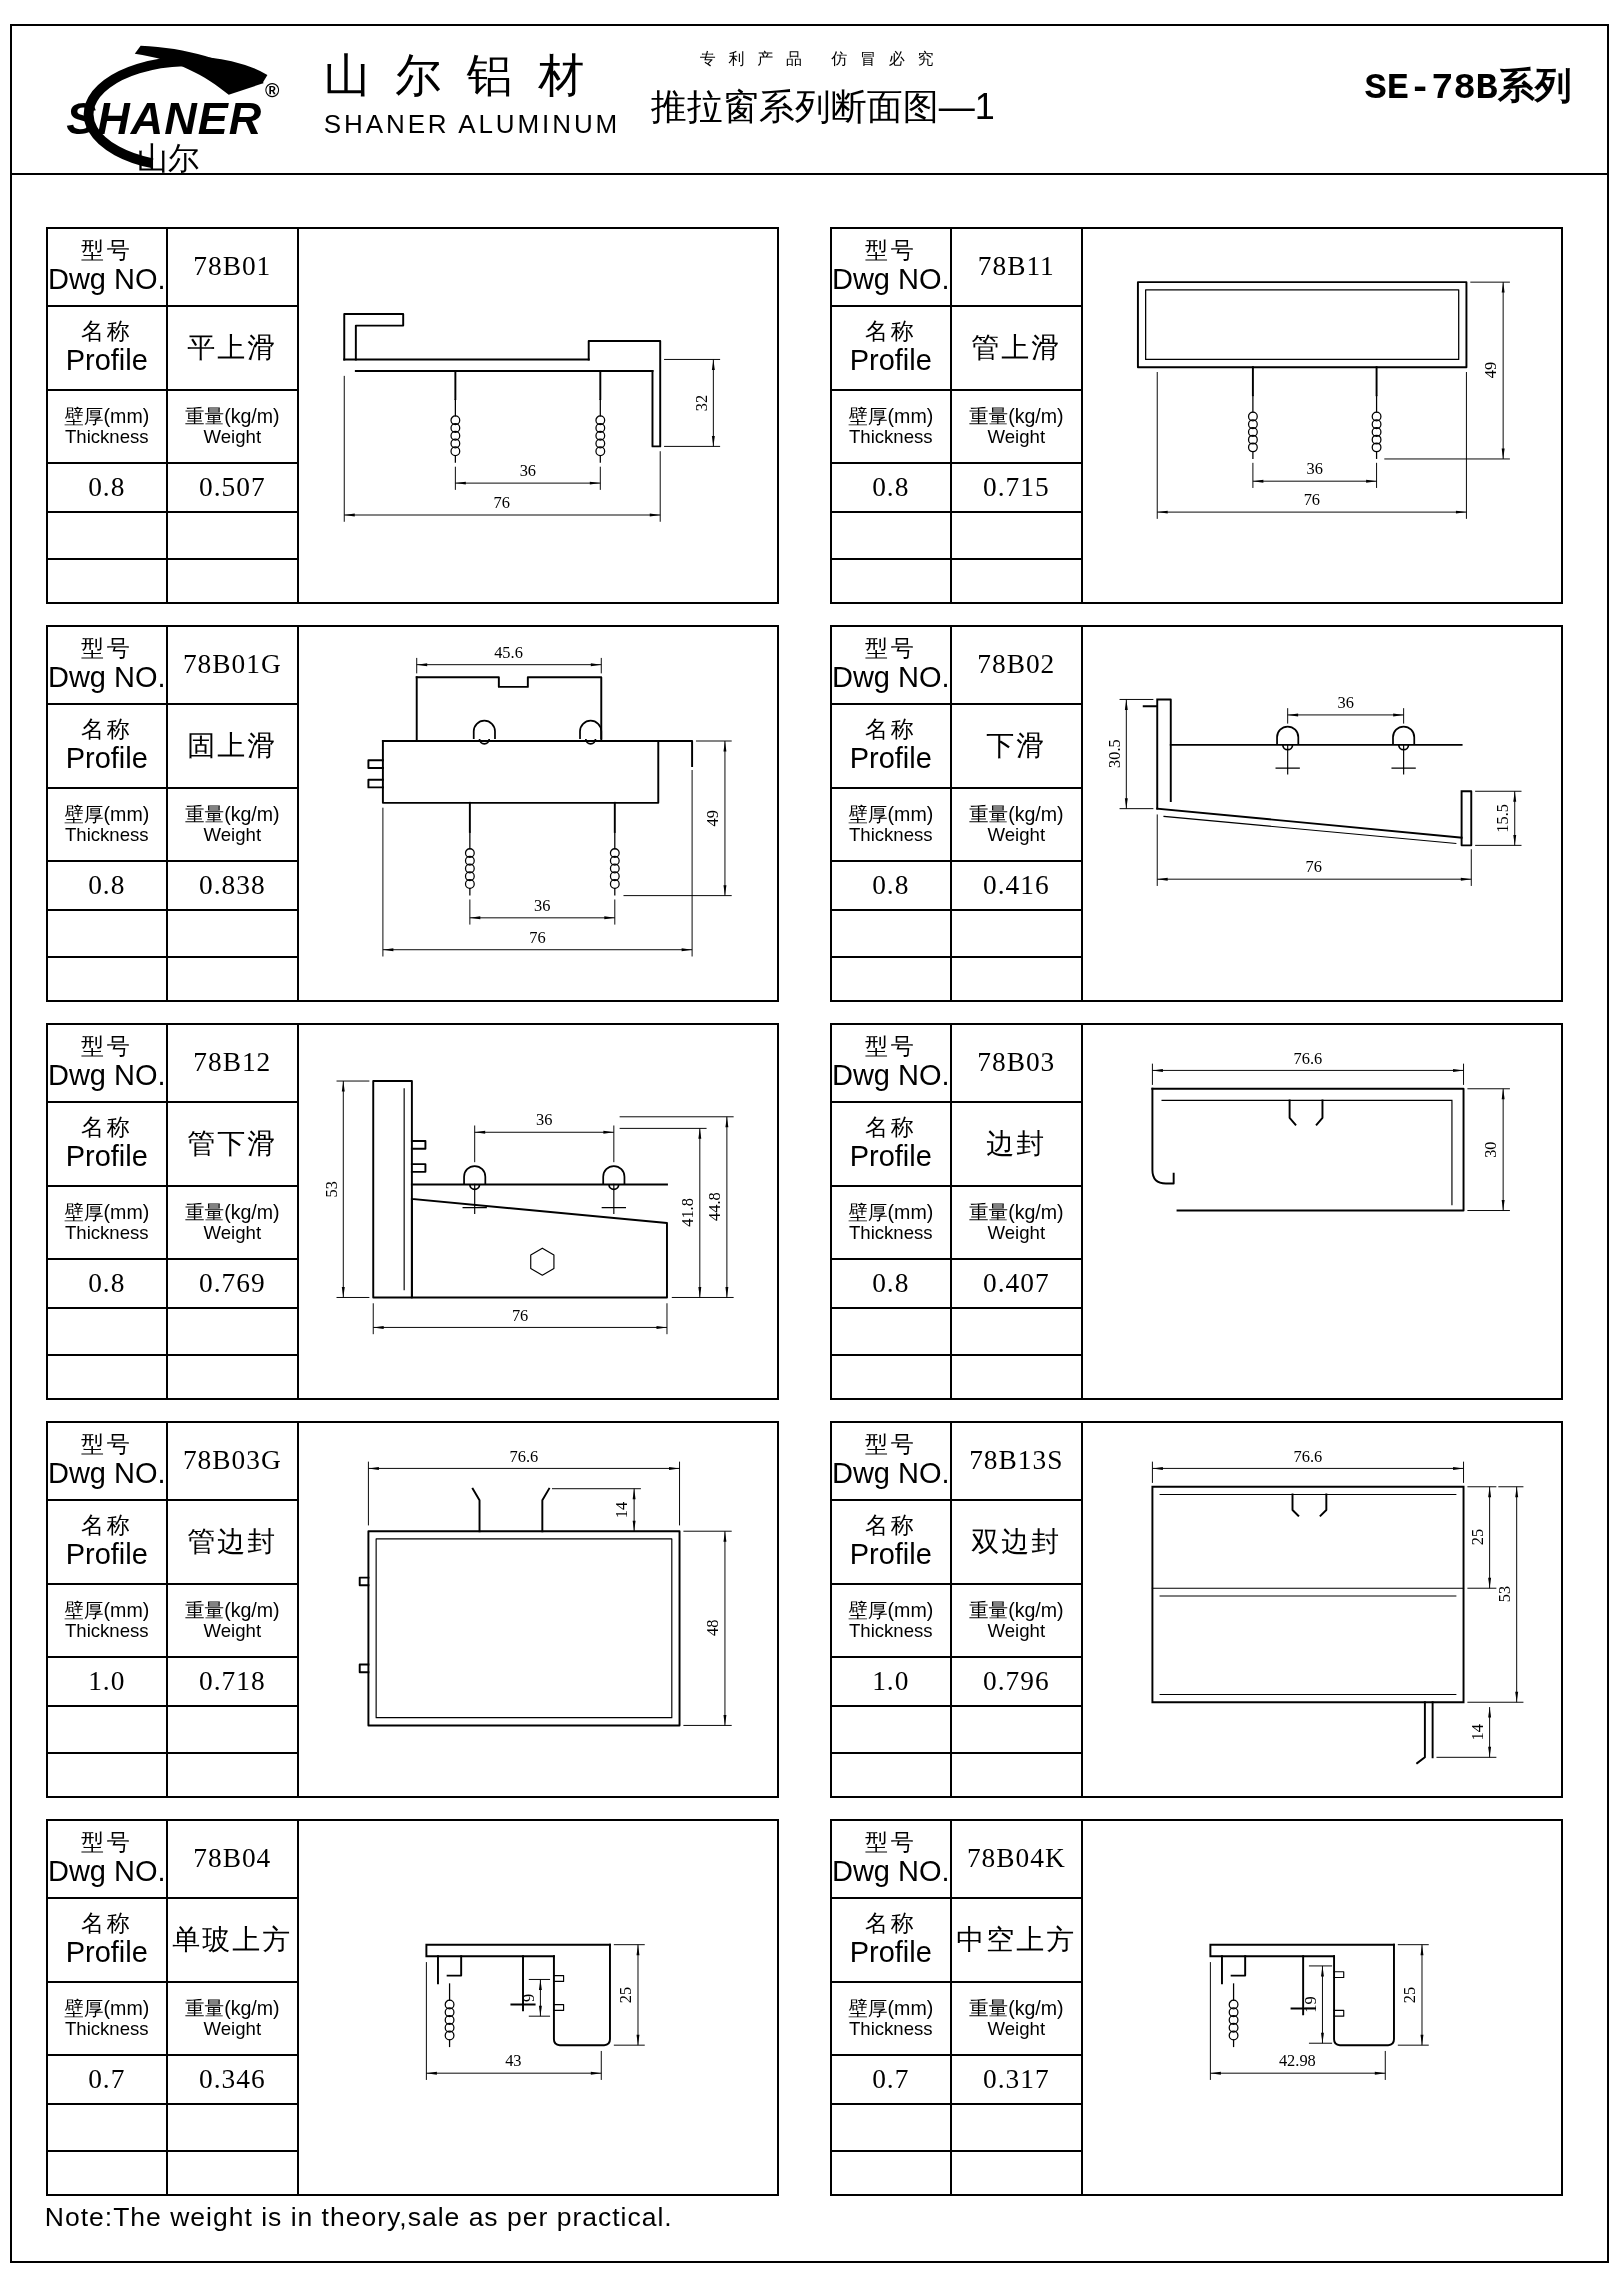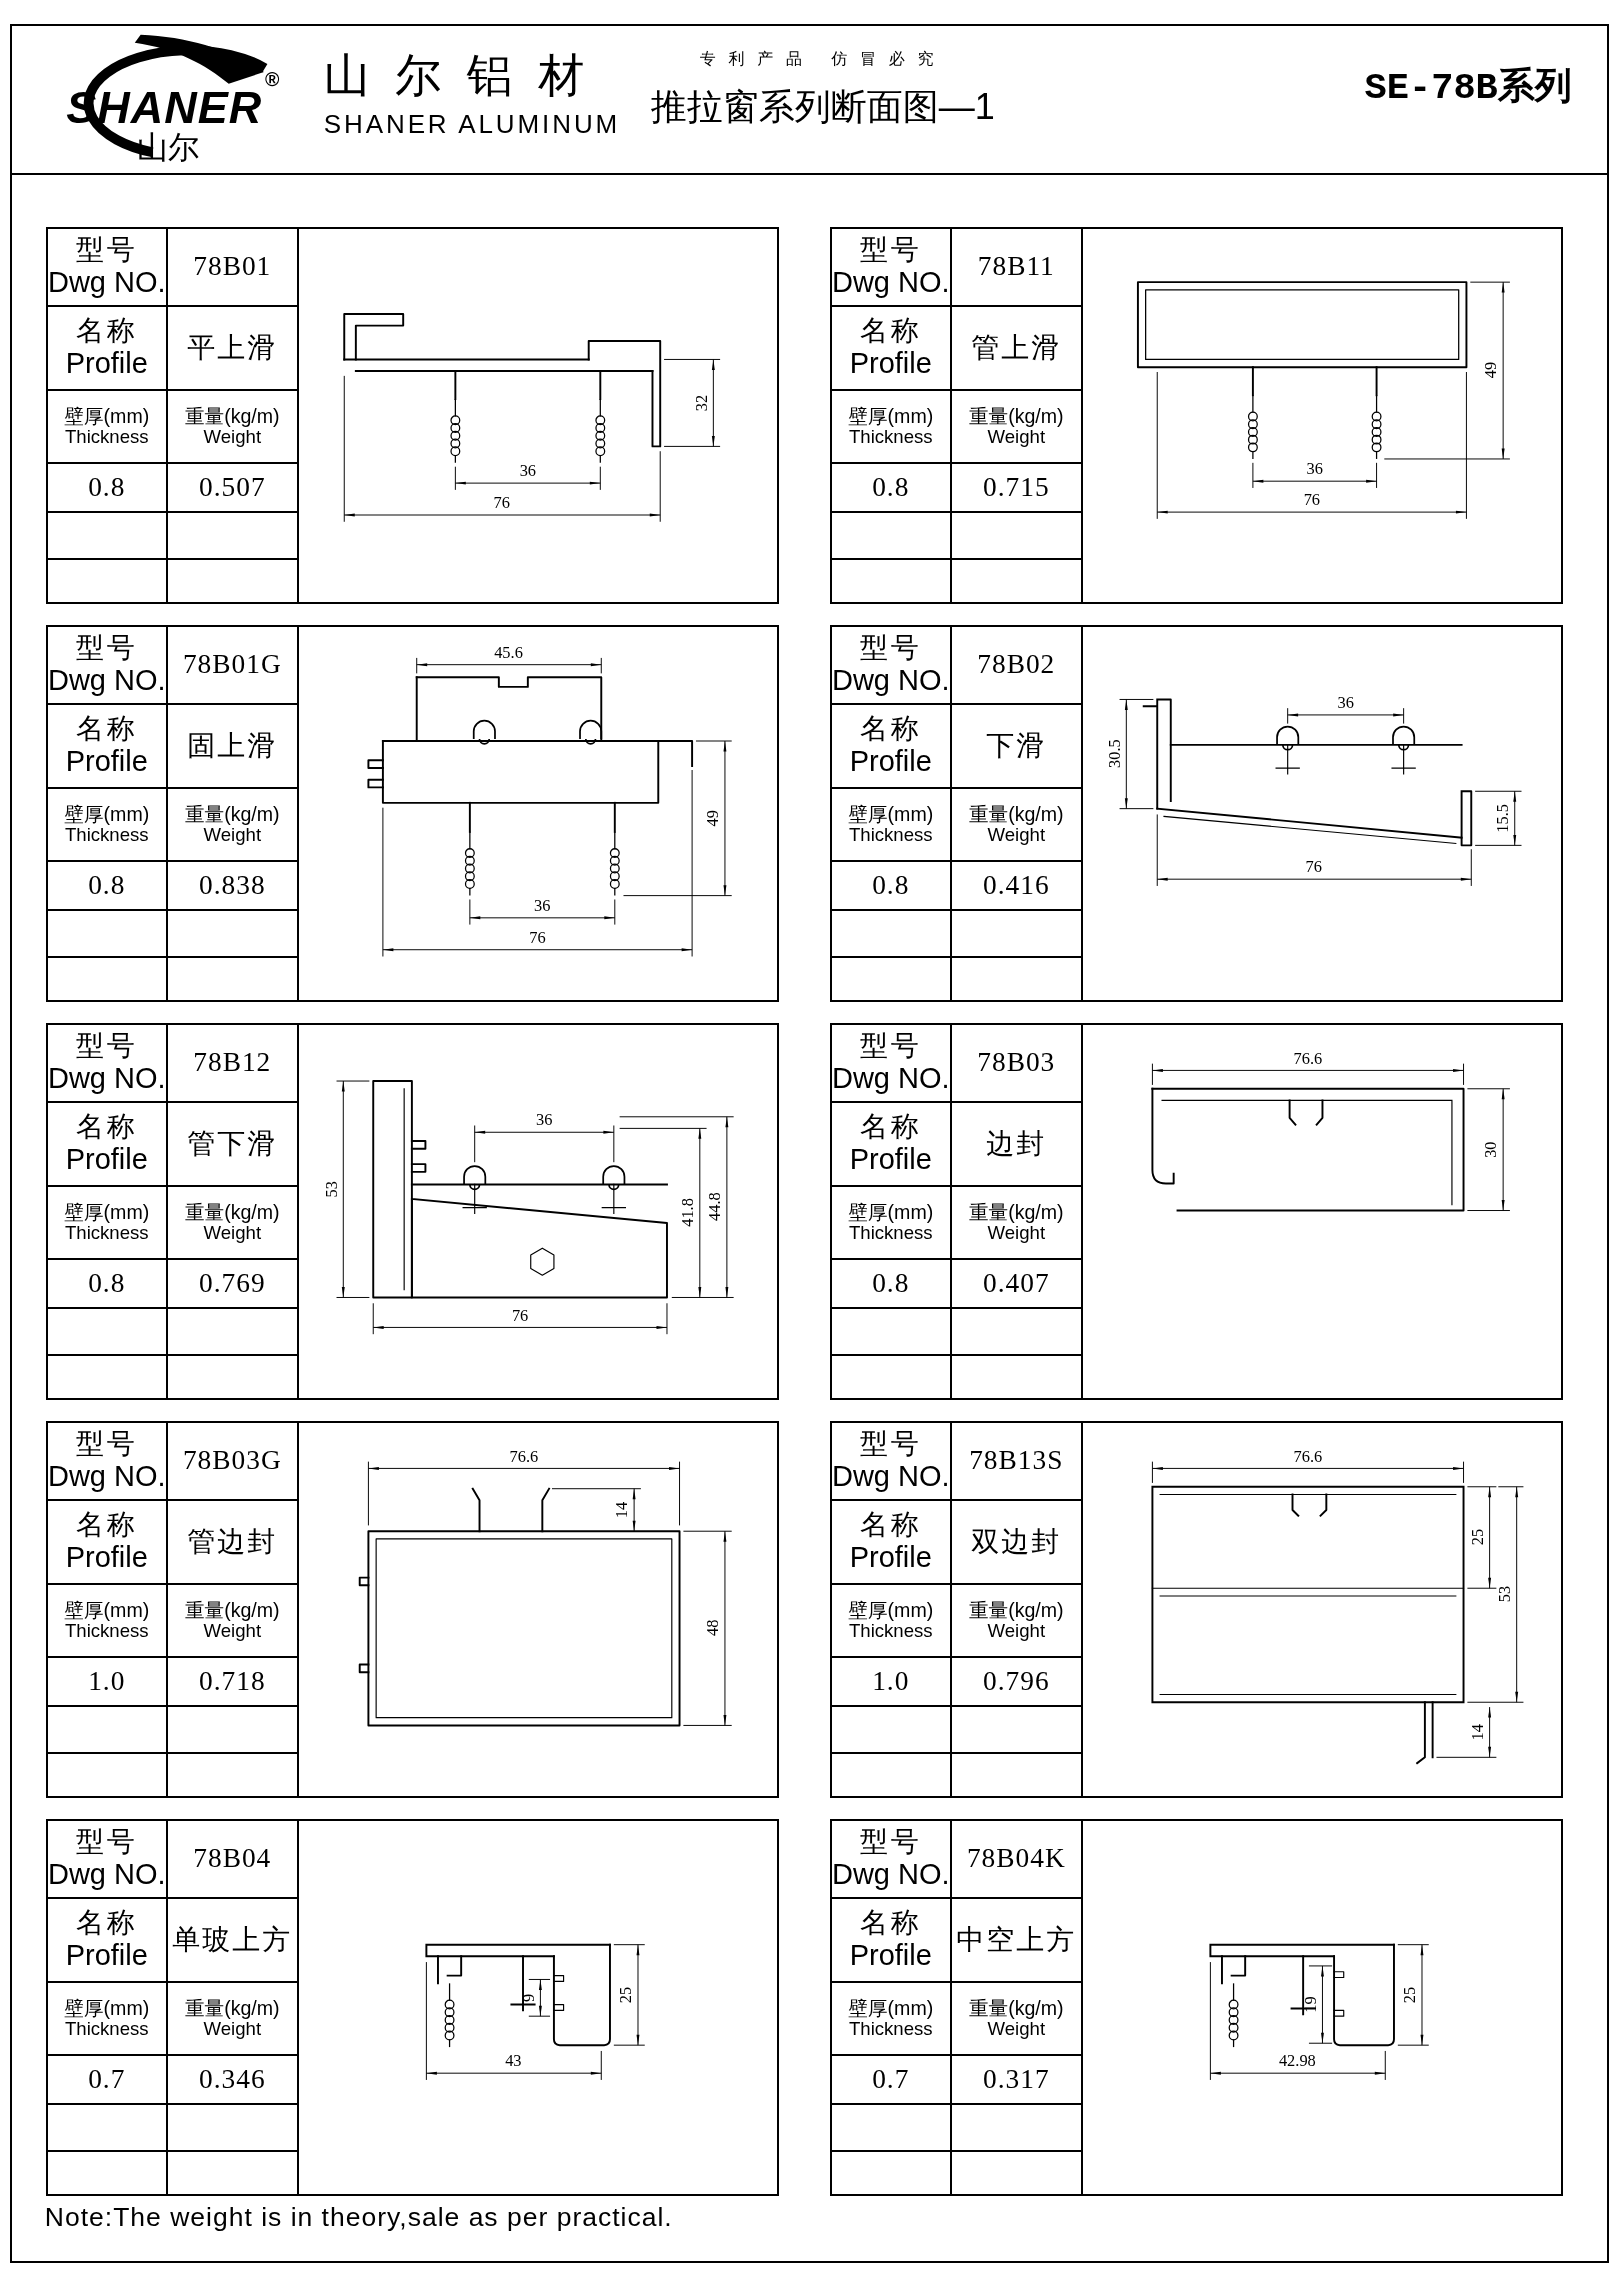--- a/index.html
+++ b/index.html
@@ -1,21 +1,21 @@
 <!DOCTYPE html>
 <html><head>
 <meta charset="utf-8">
 <style>
   html,body{margin:0;padding:0}
   body{width:1620px;height:2293px;background:#fff;position:relative;
        font-family:"Liberation Sans",sans-serif;color:#000}
   .frame{position:absolute;left:9.8px;top:23.5px;width:1595px;height:2235px;border:2.9px solid #000}
   
   .header{position:absolute;left:0;top:0;width:100%;height:147px;border-bottom:2px solid #000}
-  .logo{position:absolute;left:15.7px;top:3px;width:286px;height:137px}
+  .logo{position:absolute;left:15.7px;top:14px;width:286px;height:137px}
   .logo-brand{font:italic 700 46px "Liberation Sans",sans-serif;letter-spacing:1px}
   .logo-reg{font:700 20px "Liberation Sans",sans-serif}
   .logo-sub{font:400 32px "Liberation Serif",serif}
   .company{position:absolute;left:312px;top:19.6px}
   .company-cn{font-family:"Liberation Serif",serif;font-size:46px;letter-spacing:25.5px;white-space:nowrap}
   .company-en{font-size:26px;letter-spacing:2.9px;margin-top:2px}
   .patent{position:absolute;left:688px;top:23.5px;font-size:16px;letter-spacing:12.7px;
           font-family:"Liberation Serif",serif;white-space:nowrap}
   .series-title{position:absolute;left:639px;top:57px;font-size:36px;
           font-family:Liberation Sans, sans-serif;white-space:nowrap}
@@ -24,21 +24,21 @@
   
   .cell{position:absolute;width:733px;height:377px;border:2.5px solid #000;box-sizing:border-box;background:#fff}
   .ptable{position:absolute;left:0;top:0;width:251px;height:100%;border-right:2.5px solid #000;
           box-sizing:border-box;display:flex;flex-direction:column}
   .tr{display:flex;border-bottom:2px solid #000}
   .tr.h1{height:76px}.tr.h2{height:82px}.tr.h3{height:71px}.tr.h4{height:47px}.tr.h5{height:45px}
   .tr.h6{flex:1;border-bottom:none}
   .tc{box-sizing:border-box;width:120px;border-right:2px solid #000;display:flex;flex-direction:column;
       align-items:center;justify-content:center;overflow:hidden}
   .tc:last-child{width:auto;flex:1;border-right:none}
-  .cn{font-size:28px;letter-spacing:2.9px;line-height:1.15;white-space:nowrap}
+  .cn{font-size:23px;letter-spacing:2.9px;line-height:1.15;white-space:nowrap}
   .en{font-size:29px;line-height:1.1;white-space:nowrap}
   .sm .cn{font-size:19.6px;letter-spacing:0}
   .sm .en{font-size:18.6px}
   .val{font-family:"Liberation Serif",serif;font-size:27.4px;letter-spacing:1px}
   .cnv{font-size:28px;letter-spacing:2px}
   .draw{position:absolute;left:251px;top:0;width:477px;height:372px}
   
   .prof path,.prof rect{fill:none;stroke:#000;stroke-width:2;stroke-linejoin:round;stroke-linecap:square}
   .thin path{stroke-width:1.2}
   .ext{stroke:#000;stroke-width:1}

